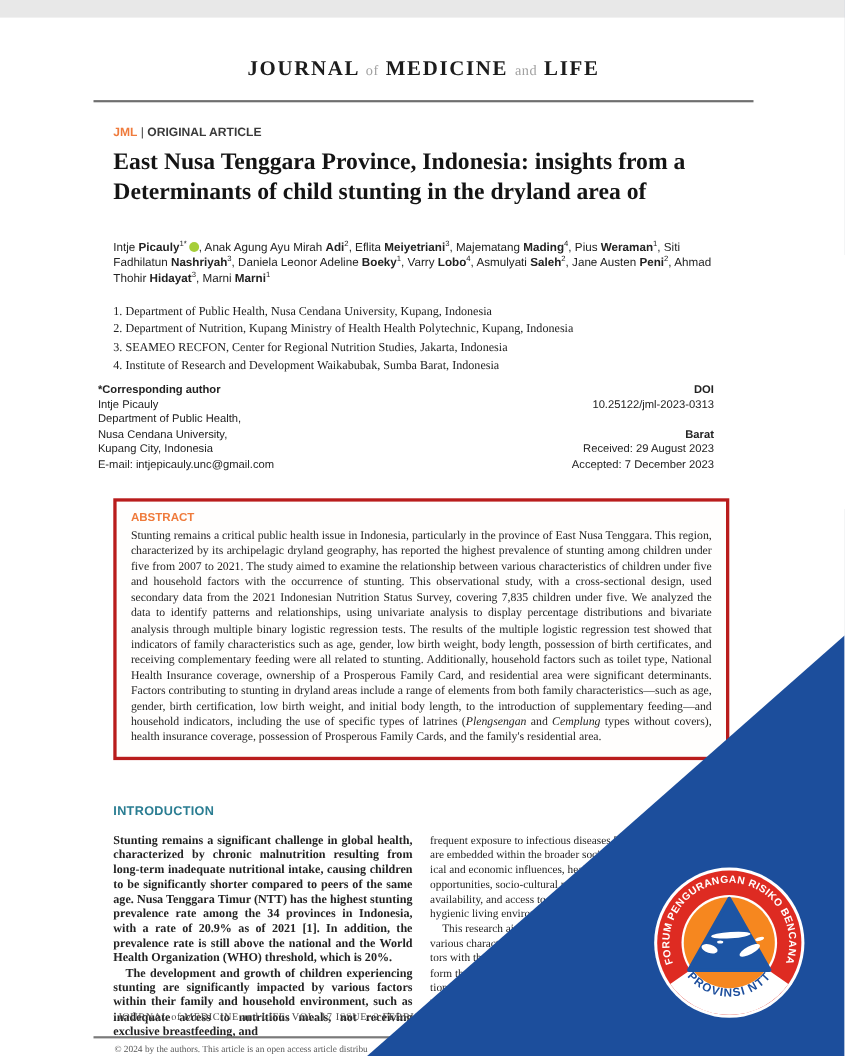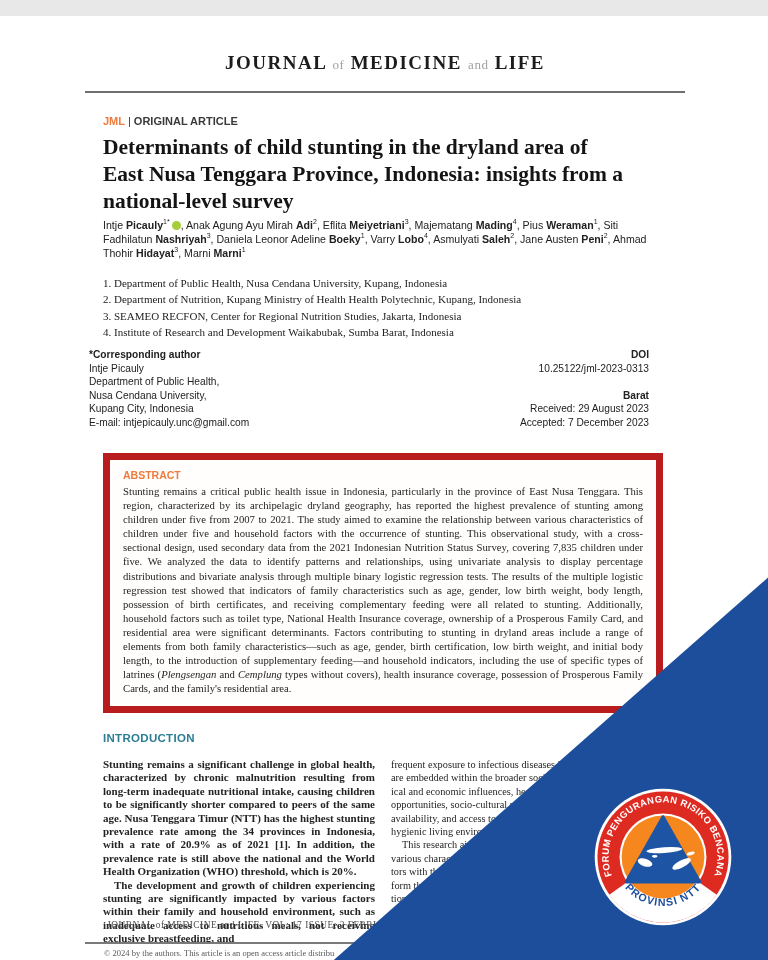--- a/index.html
+++ b/index.html
@@ -48,21 +48,21 @@
   }
   
   .corr-row { position:absolute; top:332px; left:89px; width:560px; display:flex; justify-content:space-between;
     font-family:"Liberation Sans", sans-serif; font-size:10.2px; line-height:13.6px; color:#222; }
   .corr-block b, .meta-block b { font-weight:bold; }
   .meta-block { text-align:right; }
   .meta-gap { height:13.6px; }
   
   .abstract-box {
     position:absolute; top:437px; left:103px; width:560px;
-    border:7px solid #b91c1c; padding:9px 13px 11px 13px; background:#fffefd;
+    border:3px solid #b91c1c; padding:9px 13px 11px 13px; background:#fffefd;
   }
   .abstract-label, .keywords-label {
     font-family:"Liberation Sans", sans-serif; font-weight:bold; font-size:10.5px; color:#ef7b3c;
   }
   .abstract-text {
     margin-top:3px; font-size:10.7px; line-height:14.1px; text-align:justify; color:#242424;
   }
   .abstract-text .it { font-style:italic; }
   .keywords-line { margin-top:17px; font-size:10.7px; color:#242424; }
   
@@ -106,23 +106,22 @@
     <span class="conn">and</span>
     <span>LIFE</span>
   </div>
   <div class="header-rule"></div>
 
   <div class="article-label">
     <span class="brand">JML</span><span class="sep">|</span><span>ORIGINAL ARTICLE</span>
   </div>
 
   <div class="title">
+    <div>East Nusa Tenggara Province, Indonesia: insights from a</div>
     <div>Determinants of child stunting in the dryland area of</div>
-    <div>East Nusa Tenggara Province, Indonesia: insights from a</div>
-    <div>national-level survey</div>
   </div>
 
   <div class="authors" id="authors-line"><span class="author">Intje <b>Picauly</b><sup>1*</sup><span class="orcid-dot"></span></span>, <span class="author">Anak Agung Ayu Mirah <b>Adi</b><sup>2</sup></span>, <span class="author">Eflita <b>Meiyetriani</b><sup>3</sup></span>, <span class="author">Majematang <b>Mading</b><sup>4</sup></span>, <span class="author">Pius <b>Weraman</b><sup>1</sup></span>, <span class="author">Siti Fadhilatun <b>Nashriyah</b><sup>3</sup></span>, <span class="author">Daniela Leonor Adeline <b>Boeky</b><sup>1</sup></span>, <span class="author">Varry <b>Lobo</b><sup>4</sup></span>, <span class="author">Asmulyati <b>Saleh</b><sup>2</sup></span>, <span class="author">Jane Austen <b>Peni</b><sup>2</sup></span>, <span class="author">Ahmad Thohir <b>Hidayat</b><sup>3</sup></span>, <span class="author">Marni <b>Marni</b><sup>1</sup></span></div>
 
   <div class="affiliations" id="affiliations-list">
       <div class="affiliation">1. Department of Public Health, Nusa Cendana University, Kupang, Indonesia</div>
       <div class="affiliation">2. Department of Nutrition, Kupang Ministry of Health Health Polytechnic, Kupang, Indonesia</div>
       <div class="affiliation">3. SEAMEO RECFON, Center for Regional Nutrition Studies, Jakarta, Indonesia</div>
       <div class="affiliation">4. Institute of Research and Development Waikabubak, Sumba Barat, Indonesia</div>
     </div>

